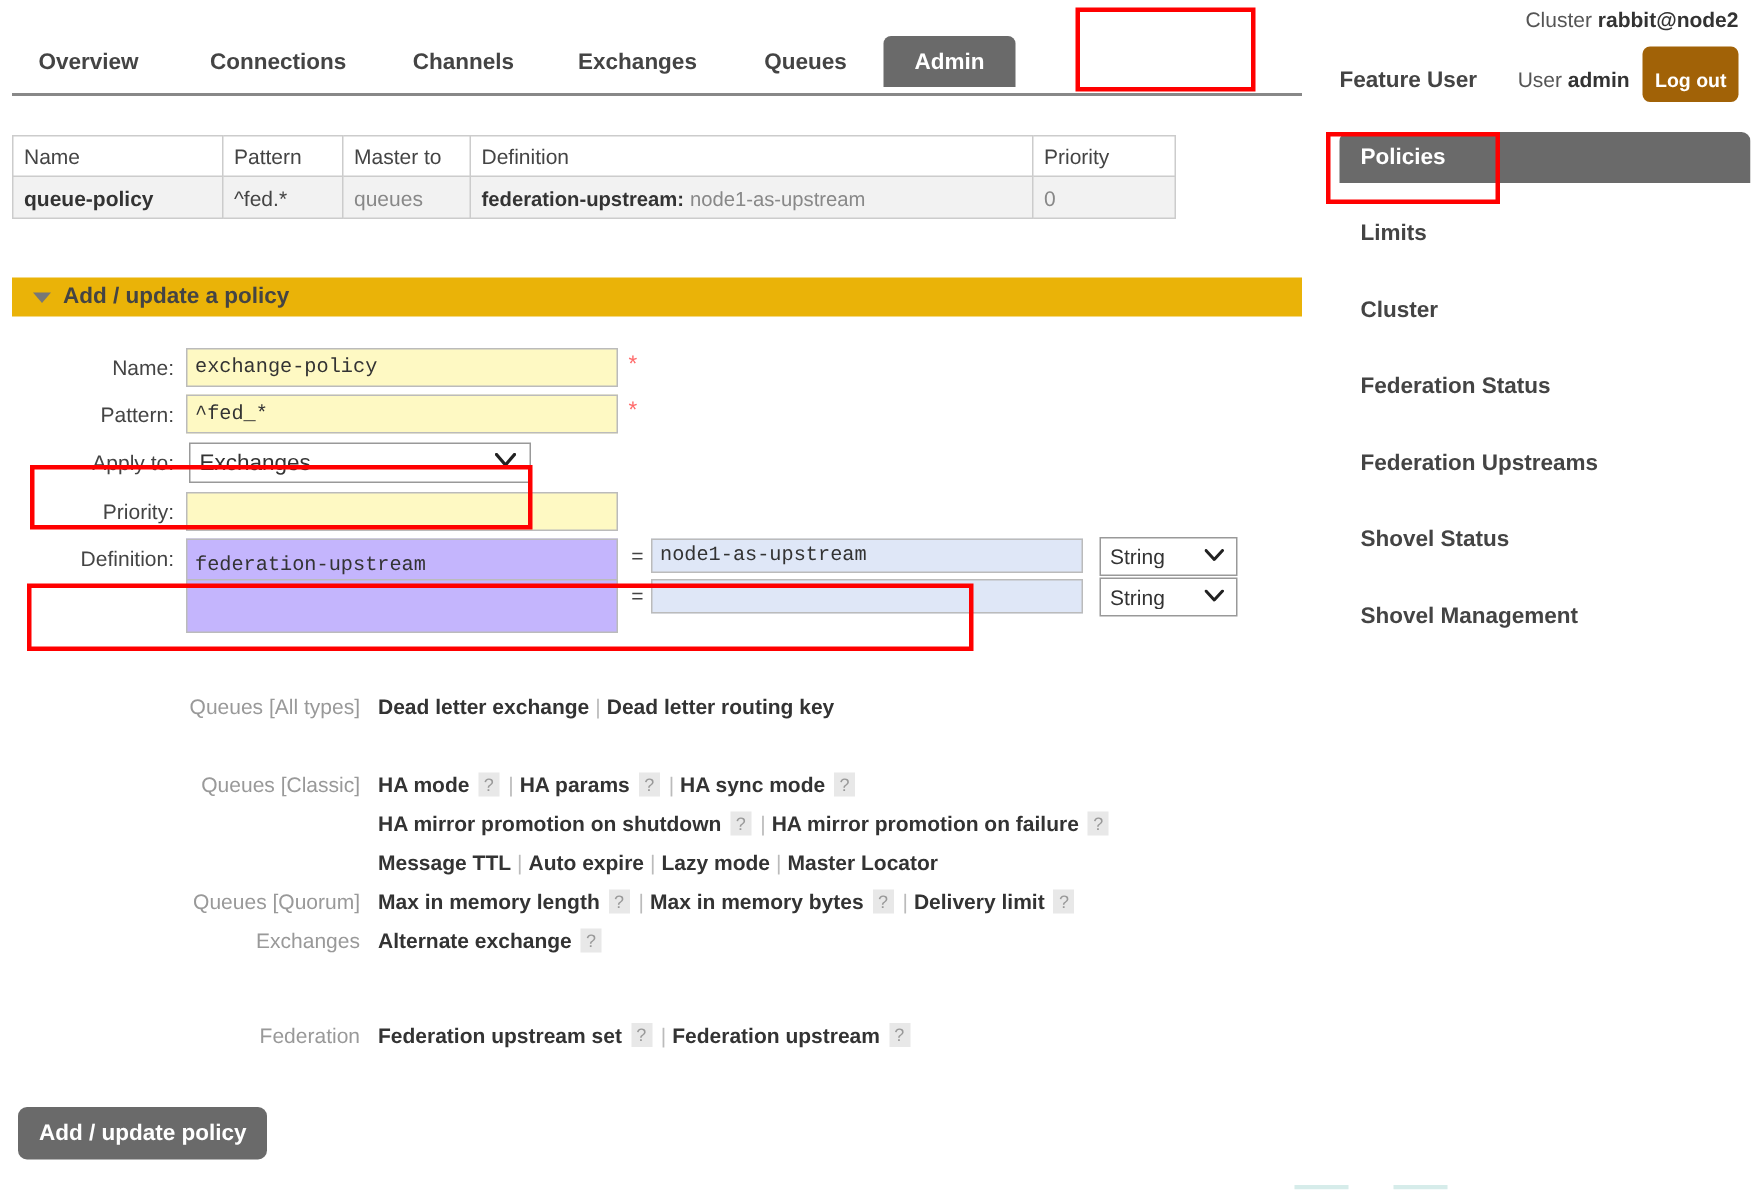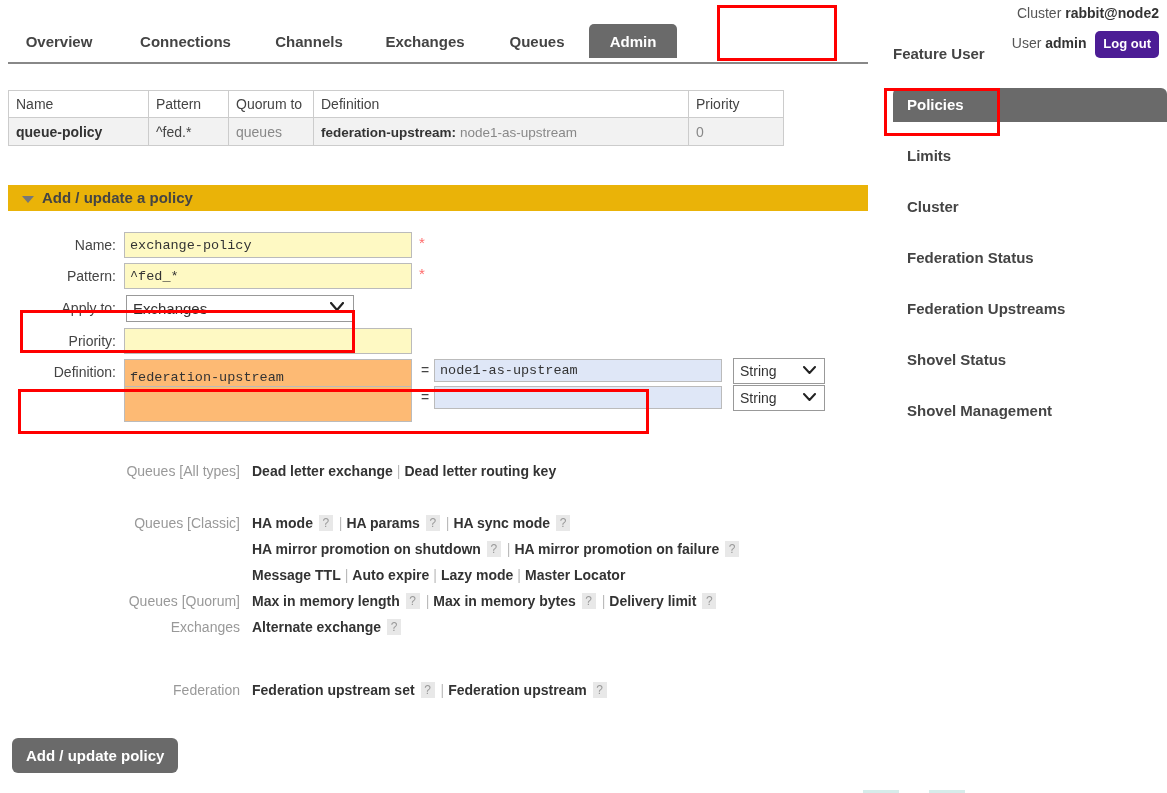--- a/index.html
+++ b/index.html
@@ -36,23 +36,23 @@
 
   
   #hdr-right {
     position: absolute; right: 8px; top: 0px; width: 330px;
     text-align: right; font-size: 14px; color: #555;
   }
   #hdr-cluster { padding-top: 3px; line-height: 20px; }
   #hdr-user { padding-top: 8px; line-height: 22px; }
   .strongtxt { font-weight: bold; color: #333; }
   #logout-btn {
-    display: inline-block; background: #4c1d95; color: #fff;
+    display: inline-block; background: #a16207; color: #fff;
     font-weight: bold; font-size: 13px; border-radius: 5px;
-    padding: 2px 8px 3px 8px; margin-left: 5px; cursor: pointer;
+    padding: 12px 8px 3px 8px; margin-left: 5px; cursor: pointer;
   }
 
   
   #sidebar { position: absolute; left: 893px; top: 46px; width: 274px; }
   #sb-featureflags {
     position: absolute; left: 0; top: 0; width: 274px;
     font-size: 15px; font-weight: bold; color: #444;
     height: 14px; overflow: hidden; line-height: 15px;
   }
   #sb-list { position: absolute; left: 0; top: 42px; width: 274px; }
@@ -122,21 +122,21 @@
   }
   #applyto-arrow {
     position: absolute; left: 330px; top: 8px; pointer-events: none;
   }
 
   
   #defgrid { position: absolute; left: 124px; top: 0; width: 710px; }
   .defrow { position: relative; height: 25px; margin-bottom: 2px; }
   .defkey-in {
     position: absolute; left: 0; width: 288px; height: 30px;
-    border: 1px solid #bbbbbb; background: #fdba74;
+    border: 1px solid #bbbbbb; background: #c4b5fd;
     font-family: "Liberation Mono", monospace; font-size: 13.5px;
     color: #333; padding: 17px 5px; outline: none;
   }
   .defeq {
     position: absolute; left: 294px; width: 14px; text-align: center;
     line-height: 23px; font-size: 14px; color: #444;
   }
   .defval-in {
     position: absolute; left: 310px; width: 288px; height: 23px;
     border: 1px solid #bbbbbb; background: #dfe7f7;
@@ -229,21 +229,21 @@
         <div class="sb-item"><span>Shovel Status</span></div>
         <div class="sb-item"><span>Shovel Management</span></div>
       </div>
   </div>
 
   <table id="ptable">
     <thead>
       <tr>
         <th class="col-name">Name</th>
         <th class="col-pattern">Pattern</th>
-        <th class="col-applyto">Quorum to</th>
+        <th class="col-applyto">Master to</th>
         <th class="col-def">Definition</th>
         <th class="col-prio">Priority</th>
       </tr>
     </thead>
     <tbody id="ptable-body">
         <tr>
           <td class="col-name cell-bold">queue-policy</td>
           <td class="col-pattern">^fed.*</td>
           <td class="col-applyto mono-lt">queues</td>
           <td class="col-def"><span class="defkey">federation-upstream:</span> <span class="defval">node1-as-upstream</span></td>

